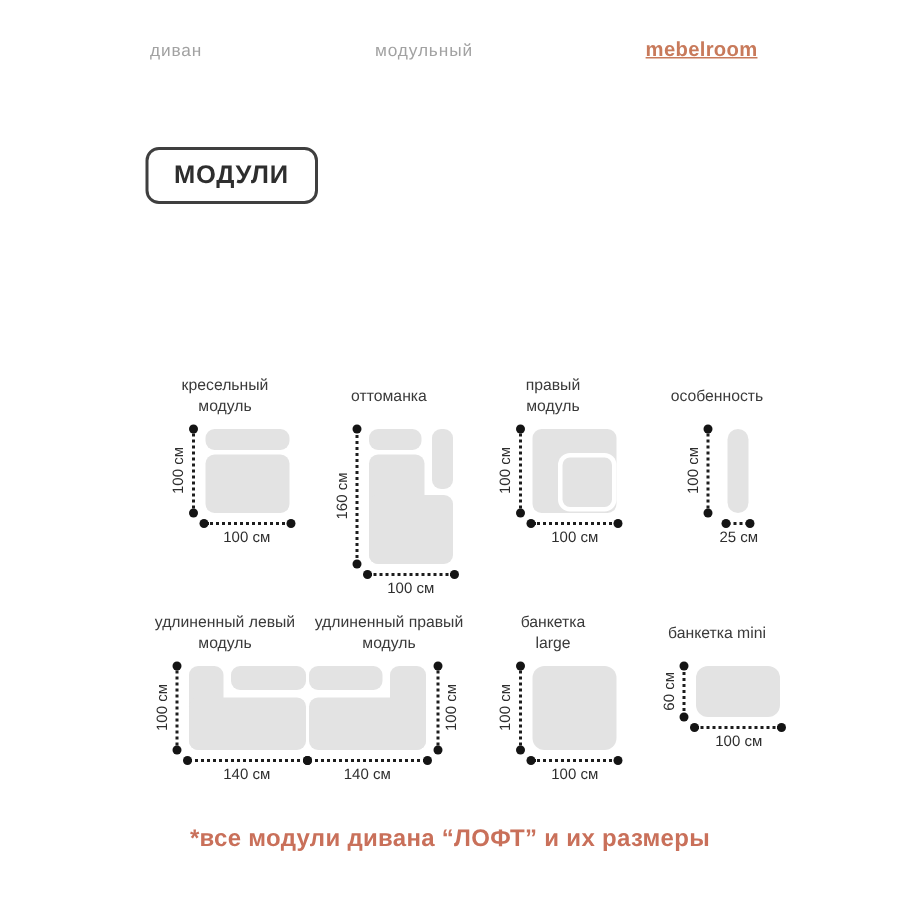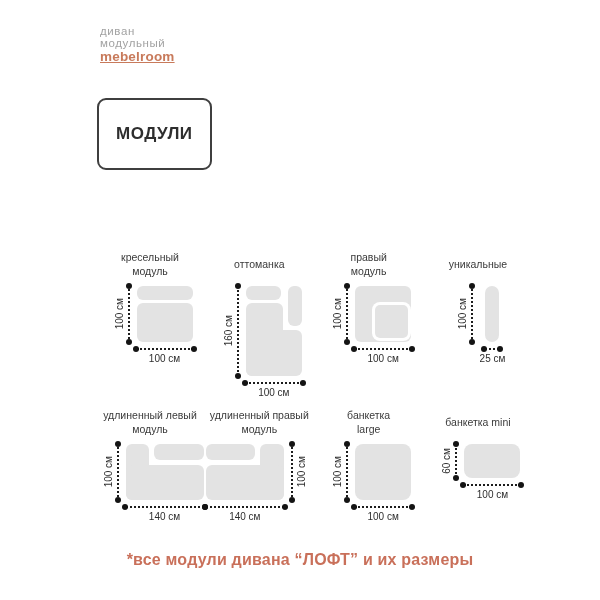--- a/index.html
+++ b/index.html
@@ -7,26 +7,26 @@
   .page {
     position:relative; width:600px; height:600px; background:#fff; overflow:hidden;
     font-family:"Liberation Sans", sans-serif; color:var(--text);
   }
   :root {
     --brand:#c87a5b; --accent:#c9705a; --shape:#e3e3e3;
     --text:#3d3d3d; --muted:#a2a2a2; --line:#1d1d1d;
   }
   
   .header { position:absolute; top:25px; left:100px; right:95px;
-    display:flex; justify-content:space-between; align-items:baseline;flex-direction:column; }
+    display:flex; justify-content:space-between; align-items:baseline; }
   .header .h-label { font-size:11.5px; letter-spacing:.6px; color:var(--muted); }
   .header .brand { font-size:13.5px; font-weight:bold; color:var(--brand); letter-spacing:.2px;text-decoration:underline; }
   
   .intro { position:absolute; top:98px; left:97px; right:85px; display:flex; gap:15px; align-items:center; }
-  .badge { border:2px solid #3f3f3f; border-radius:9px; padding:24px 17px;
+  .badge { border:2px solid #3f3f3f; border-radius:9px; padding:7px 17px;
     font-size:17px; font-weight:bold; color:#2e2e2e; letter-spacing:.5px; white-space:nowrap; background:#fff; }
   .intro-text { flex:1; font-size:12.5px; line-height:1.43; color:#3d3d3d; }
   .intro-text b { color:#2e2e2e; }
   
   .grid { position:absolute; top:249px; left:98px; width:432px; }
   .m-row { display:flex; justify-content:space-between; }
   .m-row + .m-row { margin-top:9px; }
   .module-cell { width:104px; display:flex; flex-direction:column; align-items:center; }
   .module-name { height:30px; margin-bottom:7px; display:flex; flex-direction:column;
     justify-content:center; align-items:center; text-align:center;
@@ -164,21 +164,21 @@
         <div class="hdim">
           <span class="hline" style="width: 56px;"></span>
           <span class="hlabel">100 см</span>
         </div>
       </div>
     </div>
   </div>
 
   <div class="module-cell">
     <div class="module-name">
-            <span>уникальные</span>
+            <span>особенность</span>
           </div>
     <div class="diagram">
       <div class="vdim" style="height: 56px;">
         <span class="vlabel">100 см</span>
         <span class="vline"></span>
       </div>
       <div class="stack">
         <div class="shape s-armrest" style="width: 14px; height: 56px;">
                 <div class="part p1"></div>
               </div>

